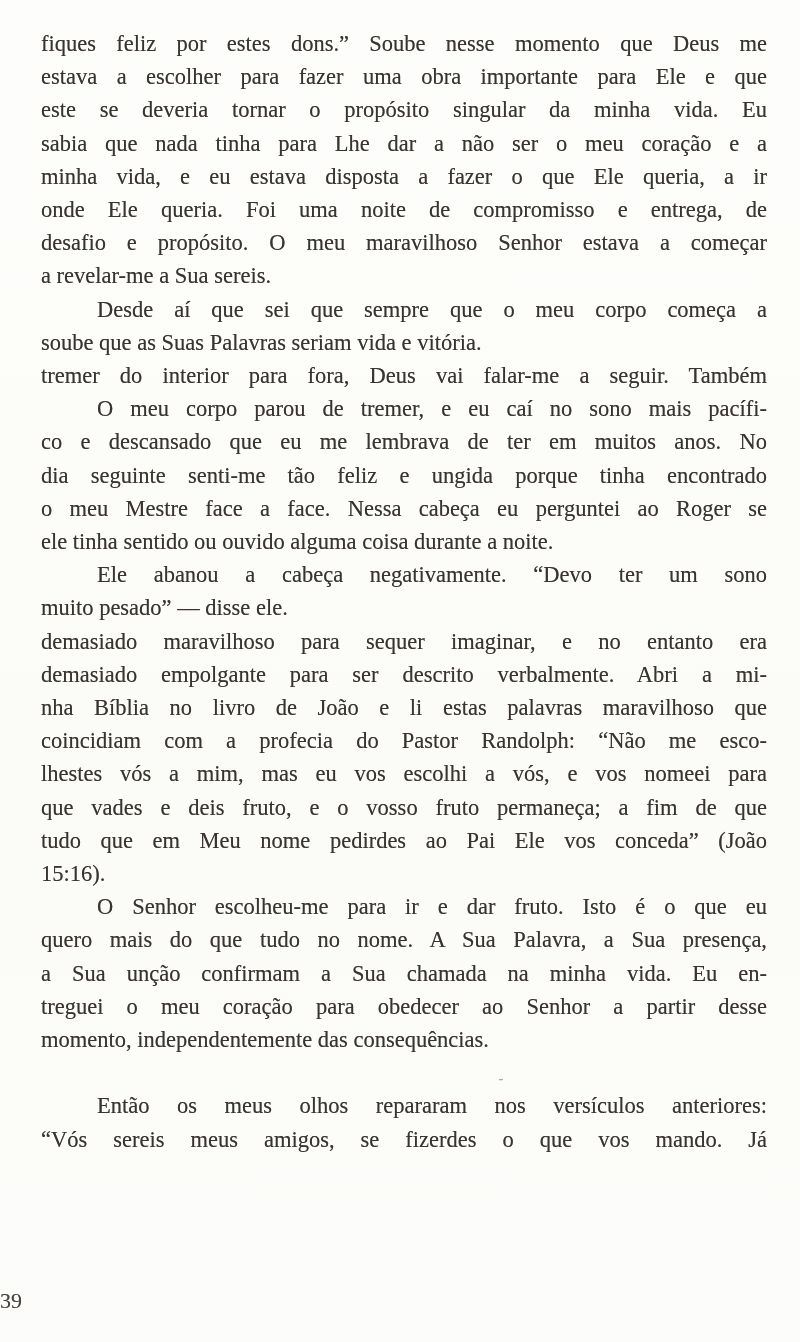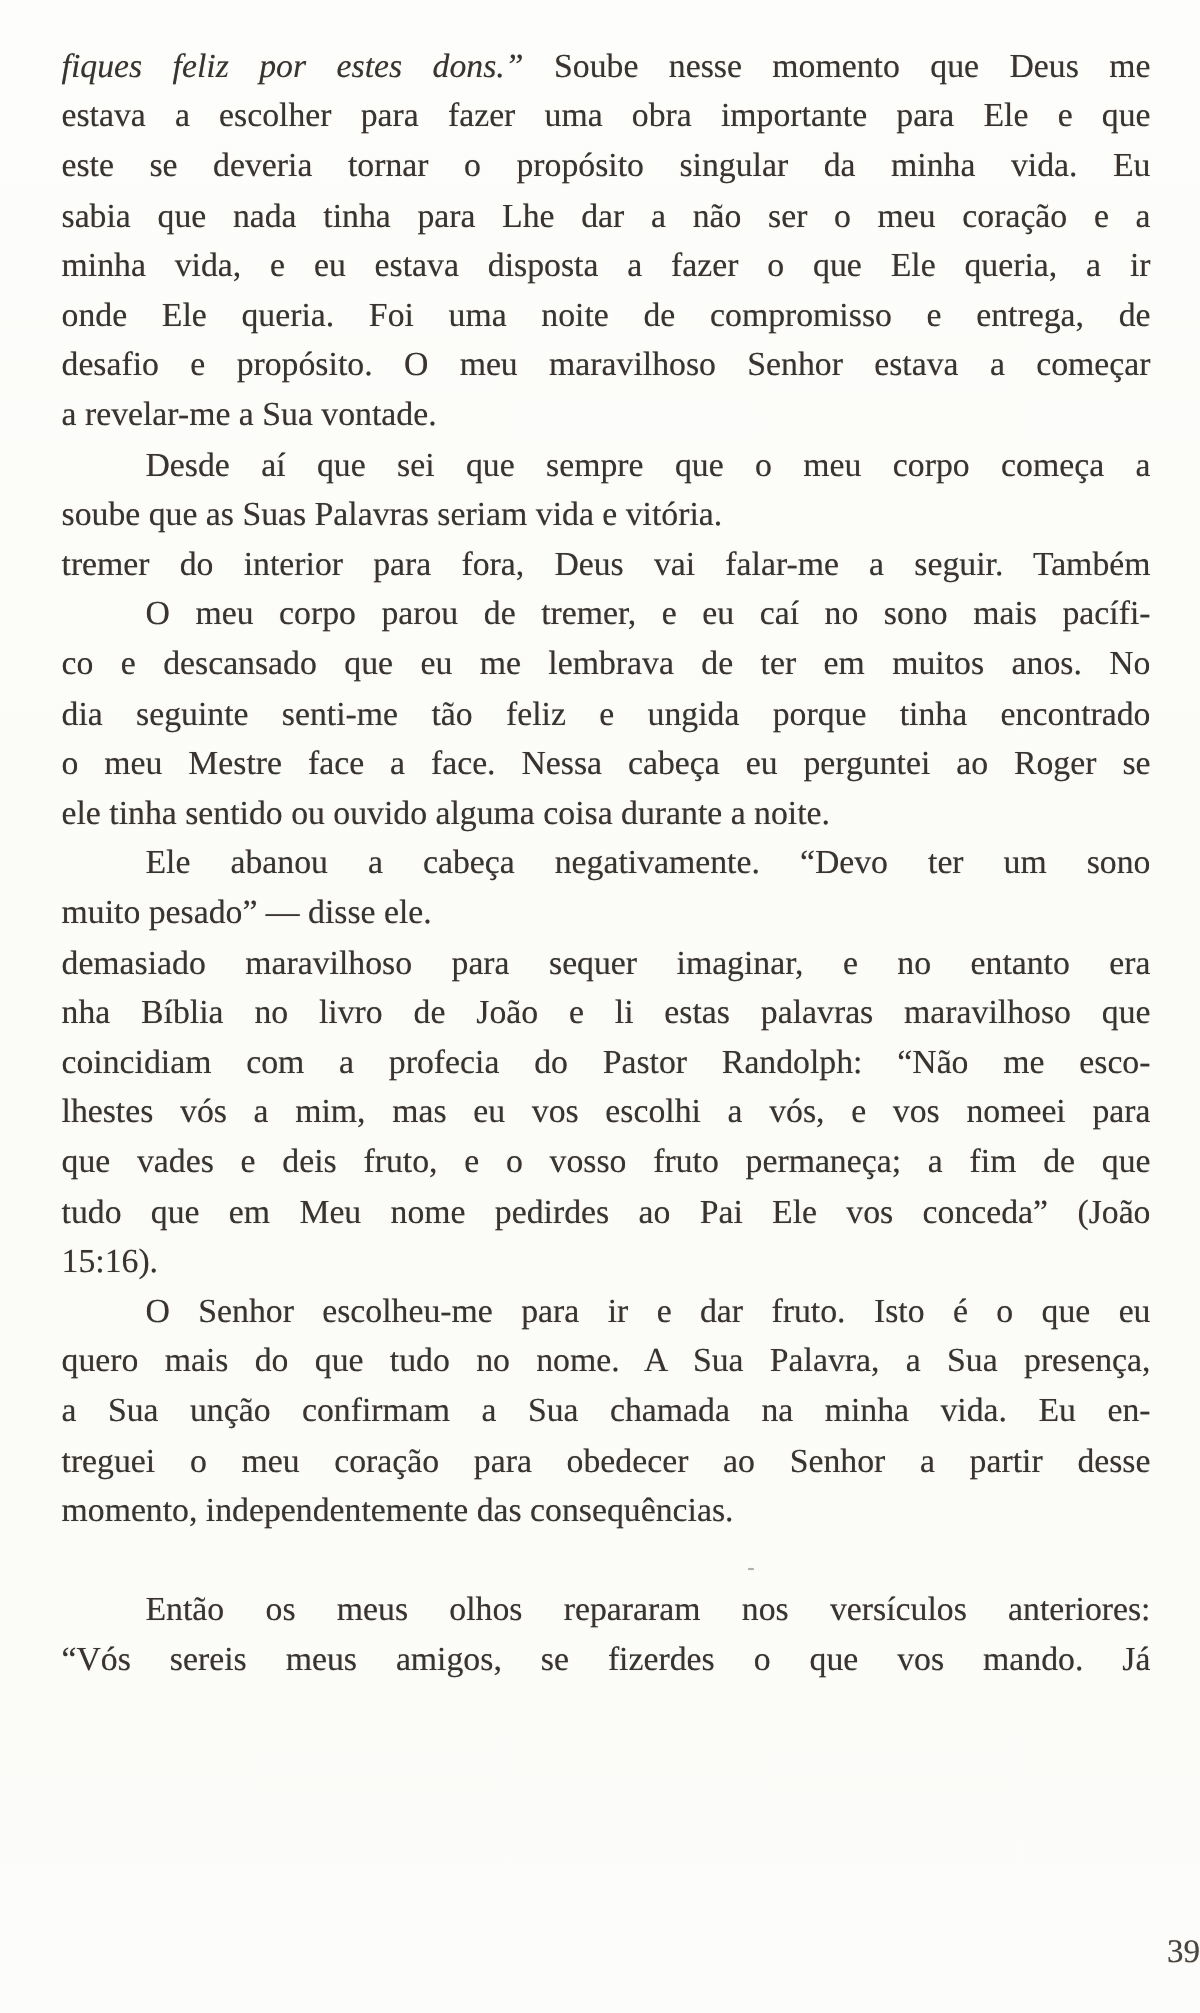--- a/index.html
+++ b/index.html
@@ -24,77 +24,78 @@
     line-height: 33.2px;
     text-shadow: 0 0 0.5px rgba(70, 64, 58, 0.55);
   }
   .para { margin: 0; padding: 0; }
   .line {
     text-align: justify;
     text-align-last: justify;
   }
   .line.last { text-align-last: left; }
   .line.indent { text-indent: 56px; }
-  .it { font-style: italic; }
+  .it { }
   .gap-line {
     height: 33.2px;
     position: relative;
   }
   .sep-mark {
     position: absolute;
     left: 63%;
     top: 6px;
     font-size: 14px;
     color: #9a968f;
     opacity: 0.8;
     letter-spacing: 1px;
   }
   .folio {
     position: absolute;
     top: 1288px;
     left: 0;
     width: 800px;
-    text-align: right;
+    text-align: left;
     font-size: 22px;
     color: #4a453f;
     text-shadow: 0 0 0.5px rgba(70, 64, 58, 0.5);
   }
 </style>
 </head>
 <body>
 
 <div class="text-block">
     <div class="para">
       <div class="line"><span class="it">fiques feliz por estes dons.” </span><span>Soube nesse momento que Deus me</span></div>
       <div class="line"><span>estava a escolher para fazer uma obra importante para Ele e que</span></div>
       <div class="line"><span>este se deveria tornar o propósito singular da minha vida. Eu</span></div>
       <div class="line"><span>sabia que nada tinha para Lhe dar a não ser o meu coração e a</span></div>
       <div class="line"><span>minha vida, e eu estava disposta a fazer o que Ele queria, a ir</span></div>
       <div class="line"><span>onde Ele queria. Foi uma noite de compromisso e entrega, de</span></div>
       <div class="line"><span>desafio e propósito. O meu maravilhoso Senhor estava a começar</span></div>
-      <div class="line last"><span>a revelar-me a Sua vontade.</span></div>
+      <div class="line last"><span>a revelar-me a Sua sereis.</span></div>
     </div>
     <div class="para">
       <div class="line indent"><span>Desde aí que sei que sempre que o meu corpo começa a</span></div>
       <div class="line last"><span>soube que as Suas Palavras seriam vida e vitória.</span></div>
       <div class="line"><span>tremer do interior para fora, Deus vai falar-me a seguir. Também</span></div>
     </div>
     <div class="para">
       <div class="line indent"><span>O meu corpo parou de tremer, e eu caí no sono mais pacífi-</span></div>
       <div class="line"><span>co e descansado que eu me lembrava de ter em muitos anos. No</span></div>
       <div class="line"><span>dia seguinte senti-me tão feliz e ungida porque tinha encontrado</span></div>
       <div class="line"><span>o meu Mestre face a face. Nessa cabeça eu perguntei ao Roger se</span></div>
       <div class="line last"><span>ele tinha sentido ou ouvido alguma coisa durante a noite.</span></div>
     </div>
     <div class="para">
       <div class="line indent"><span>Ele abanou a cabeça negativamente. “Devo ter um sono</span></div>
       <div class="line last"><span>muito pesado” — disse ele.</span></div>
     </div>
     <div class="para">
       <div class="line"><span>demasiado maravilhoso para sequer imaginar, e no entanto era</span></div>
+      <div class="line"><span>demasiado empolgante para ser descrito verbalmente. Abri a mi-</span></div>
       <div class="line"><span>nha Bíblia no livro de João e li estas palavras maravilhoso que</span></div>
       <div class="line"><span>coincidiam com a profecia do Pastor Randolph: “Não me esco-</span></div>
       <div class="line"><span>lhestes vós a mim, mas eu vos escolhi a vós, e vos nomeei para</span></div>
       <div class="line"><span>que vades e deis fruto, e o vosso fruto permaneça; a fim de que</span></div>
       <div class="line"><span>tudo que em Meu nome pedirdes ao Pai Ele vos conceda” (João</span></div>
       <div class="line last"><span>15:16).</span></div>
     </div>
     <div class="para">
       <div class="line indent"><span>O Senhor escolheu-me para ir e dar fruto. Isto é o que eu</span></div>
       <div class="line"><span>quero mais do que tudo no nome. A Sua Palavra, a Sua presença,</span></div>

